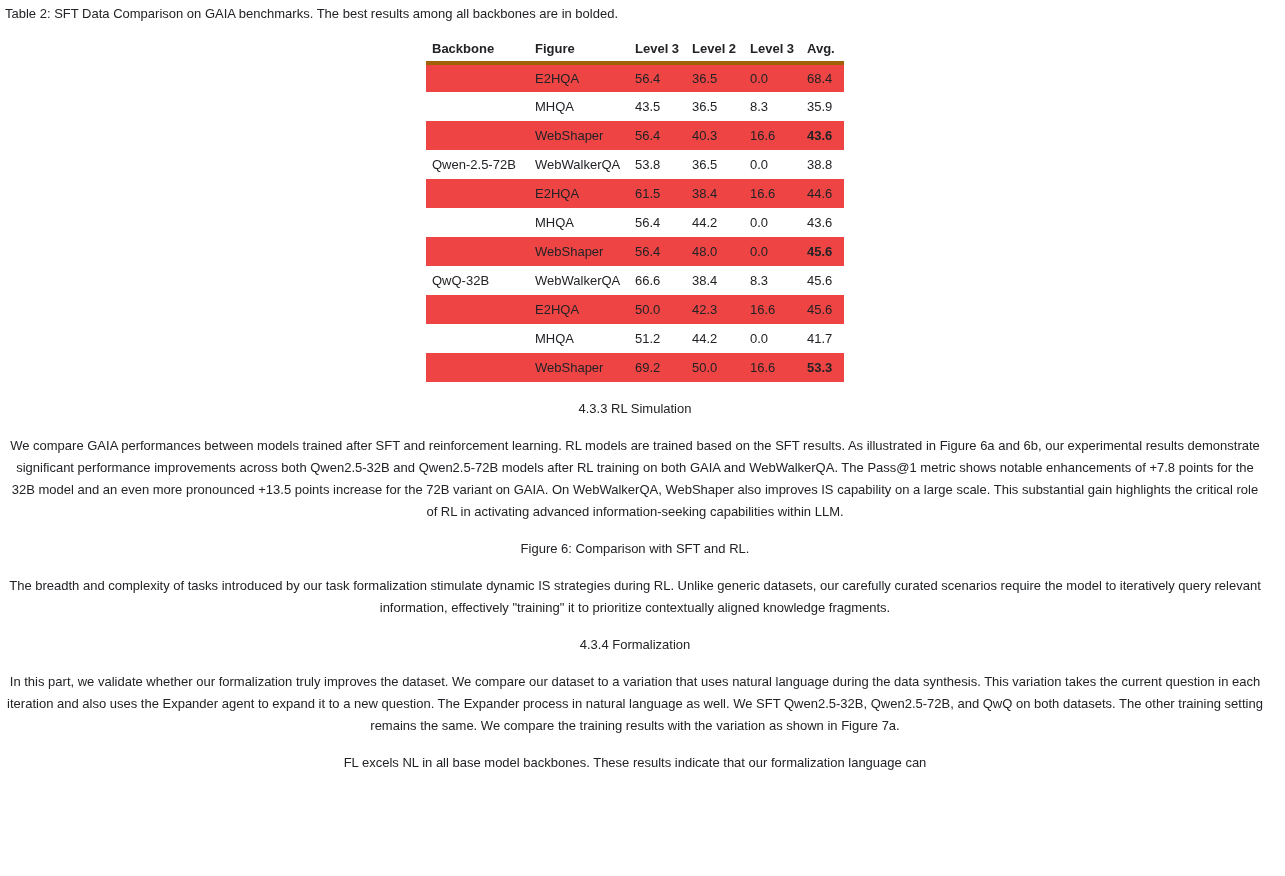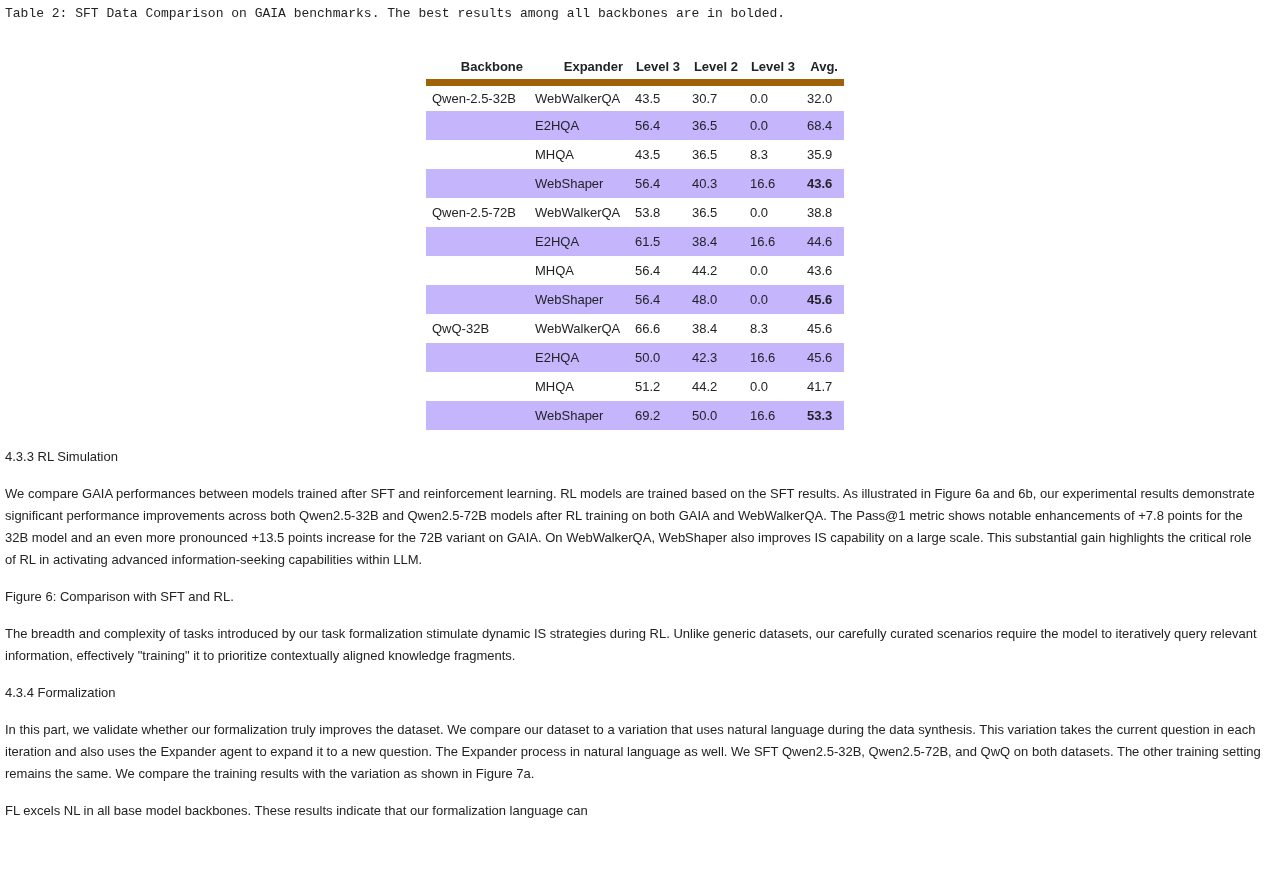--- a/index.html
+++ b/index.html
@@ -7,53 +7,53 @@
   body {
     width: 1285px;
     min-height: 876px;
     font-family: "Liberation Sans", "DejaVu Sans", sans-serif;
     color: #222326;
     padding: 3px 20px 10px 5px;
   }
   .caption {
     font-size: 13px;
     line-height: 22px;
-    margin-bottom: 30px;
-    font-family: Liberation Mono, monospace;
+    margin-bottom: 11px;
   }
   table.results {
     border-collapse: collapse;
     width: 418px;
     margin: 0 auto;
     font-size: 13px;
     table-layout: fixed;
   }
   table.results th {
     font-weight: 700;
-    text-align: right;
+    text-align: left;
     padding: 4px 6px;
     height: 27px;
-    border-bottom: 7px solid #a16207;
+    border-bottom: 4px solid #a16207;
     vertical-align: middle;
     white-space: nowrap;
   }
   table.results td {
     text-align: left;
     padding: 0 6px;
     height: 29px;
     vertical-align: middle;
     white-space: nowrap;
   }
-  table.results tbody tr.striped { background: #c4b5fd; }
+  table.results tbody tr.striped { background: #ef4444; }
   td.best { font-weight: 700; }
   .textblock { margin-top: 16px; }
   .para, .heading, .subcap {
     font-size: 13px;
     line-height: 22px;
     margin-bottom: 15px;
+    text-align: center;
   }
   .para:last-child { margin-bottom: 0; }
 </style>
 </head>
 <body>
 
 <div>
 
   <p class="caption">Table 2: SFT Data Comparison on GAIA benchmarks. The best results among all backbones are in bolded.</p>
 
@@ -62,36 +62,28 @@
       <col style="width:103px">
         <col style="width:100px">
         <col style="width:57px">
       <col style="width:58px">
         <col style="width:57px">
         <col style="width:43px">
     </colgroup>
     <thead>
       <tr>
         <th>Backbone</th>
-        <th>Expander</th>
+        <th>Figure</th>
         <th>Level 3</th>
         <th>Level 2</th>
         <th>Level 3</th>
         <th>Avg.</th>
       </tr>
     </thead>
     <tbody>
-      <tr>
-        <td>Qwen-2.5-32B</td>
-        <td>WebWalkerQA</td>
-        <td>43.5</td>
-        <td>30.7</td>
-        <td>0.0</td>
-        <td>32.0</td>
-      </tr>
       <tr class="striped">
         <td></td>
         <td>E2HQA</td>
         <td>56.4</td>
         <td>36.5</td>
         <td>0.0</td>
         <td>68.4</td>
       </tr>
       <tr>
         <td></td>

